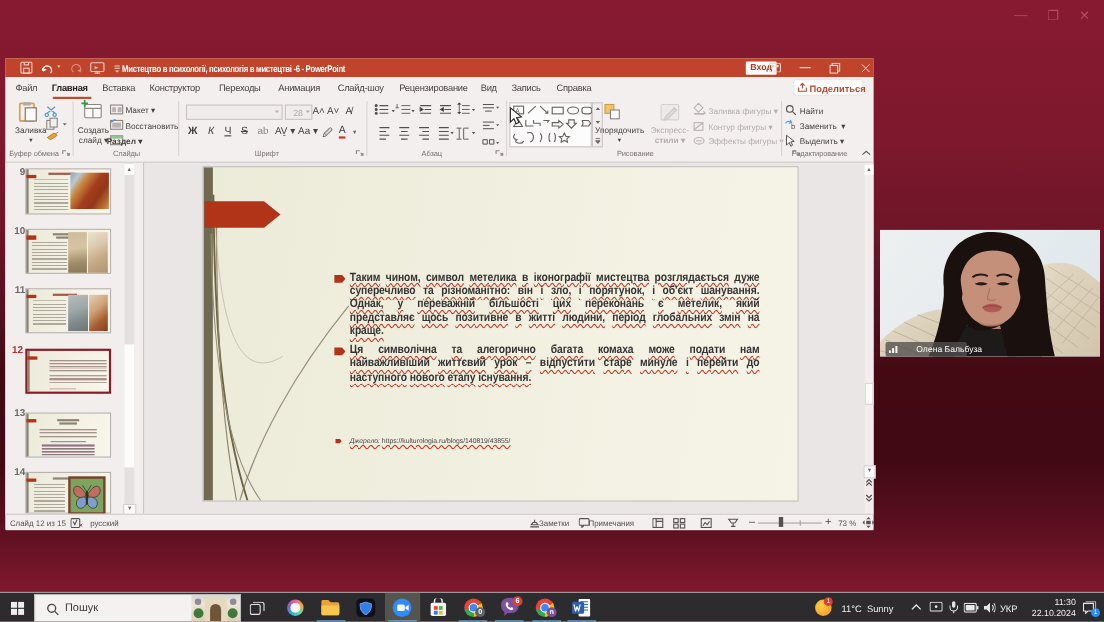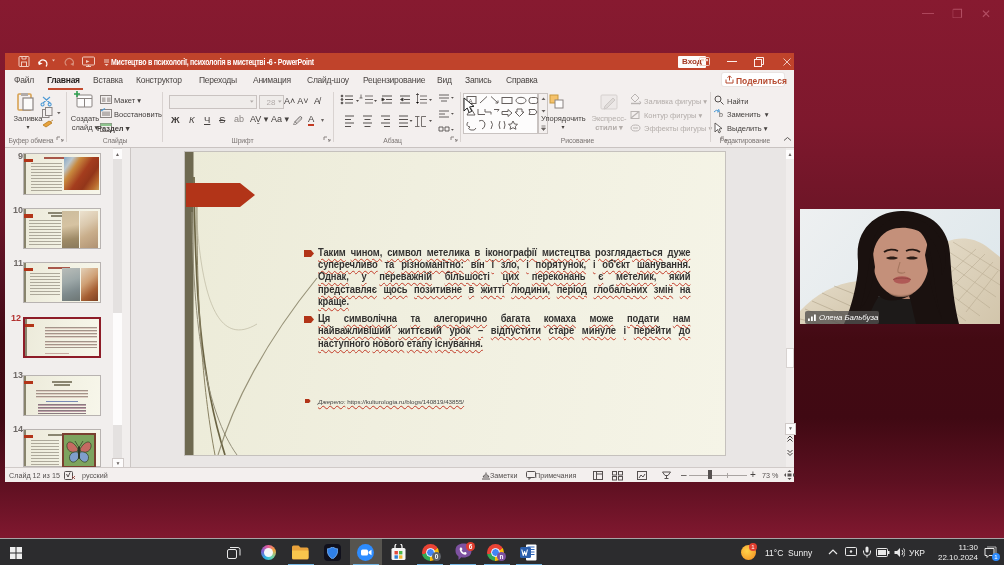--- a/index.html
+++ b/index.html
@@ -494,30 +494,45 @@
     <path d="M100 53 C99 58 97 61 98 63 C100 64.5 104 64.5 105 63" stroke="#a5765f" stroke-width="1.1" fill="none"></path>
     <ellipse cx="102" cy="71" rx="8.5" ry="3.8" fill="#b05a56"></ellipse>
     <path d="M93 70.5 C99 68.5 105 68.5 111 70.5" stroke="#8e4440" stroke-width="0.9" fill="none"></path>
   </svg>
   <div class="abs" style="left:5px;top:101.5px;width:74px;height:13px;background:rgba(82,80,78,0.78);border-radius:2px;">
     <svg class="abs" style="left:3px;top:3px" width="9" height="7" viewBox="0 0 9 7">
         <rect x="0" y="4.5" width="1.8" height="2.5" fill="#fff"></rect>
         <rect x="3" y="2.5" width="1.8" height="4.5" fill="#fff"></rect>
         <rect x="6" y="0.5" width="1.8" height="6.5" fill="#fff"></rect>
       </svg>
-    <div class="abs" style="left:14px;top:2.5px;font-size:7.8px;color:#fff;white-space:nowrap;font-style:italic;">Олена Бальбуза</div>
+    <div class="abs" style="left:28px;top:2.5px;font-size:7.8px;color:#fff;white-space:nowrap;">Олена Бальбуза</div>
   </div>
 </div>
 <div id="taskbar">
   <svg class="abs" style="left:10px;top:8px" width="12" height="12" viewBox="0 0 12 12">
       <rect x="0" y="0" width="5.5" height="5.5" fill="#eee"></rect>
       <rect x="6.5" y="0" width="5.5" height="5.5" fill="#eee"></rect>
       <rect x="0" y="6.5" width="5.5" height="5.5" fill="#eee"></rect>
       <rect x="6.5" y="6.5" width="5.5" height="5.5" fill="#eee"></rect>
     </svg>
+  <div class="abs" style="left:31px;top:1px;width:188px;height:26px;background:#f4f2f1;border:1px solid #bdbab8;box-sizing:border-box;">
+    <svg class="abs" style="left:10px;top:7px" width="12" height="12" viewBox="0 0 12 12">
+        <circle cx="5" cy="5" r="3.6" fill="none" stroke="#4a4644" stroke-width="1.2"></circle>
+        <path d="M7.8 7.8 L11 11" stroke="#4a4644" stroke-width="1.2"></path>
+      </svg>
+    <div class="abs" style="left:27px;top:6px;font-size:10px;color:#3c3836;">Пошук</div>
+    <div class="abs" style="left:142px;top:0;width:44px;height:24px;background:linear-gradient(to bottom,#d6d4da 0%,#eee6d4 30%,#ddd2b8 100%);overflow:hidden;">
+      <div class="abs" style="left:12px;top:2px;width:20px;height:22px;background:#e5d9bf;border-radius:3px 3px 0 0;"></div>
+      <div class="abs" style="left:17px;top:8px;width:10px;height:16px;background:#6e5638;border-radius:5px 5px 0 0;"></div>
+      <div class="abs" style="left:2px;top:12px;width:9px;height:9px;background:#3e7a3a;border-radius:50%;"></div>
+      <div class="abs" style="left:33px;top:12px;width:9px;height:9px;background:#3e7a3a;border-radius:50%;"></div>
+      <div class="abs" style="left:3px;top:3px;width:6px;height:6px;background:#8a8f9a;border-radius:50%;"></div>
+      <div class="abs" style="left:35px;top:3px;width:6px;height:6px;background:#8a8f9a;border-radius:50%;"></div>
+    </div>
+  </div>
   <svg class="abs" style="left:227px;top:8px" width="14" height="12" viewBox="0 0 14 12">
       <rect x="0.5" y="2.5" width="9" height="9" rx="1.5" fill="none" stroke="#e8e8e8"></rect>
       <path d="M3 0.5 h8 a2 2 0 0 1 2 2 v6" fill="none" stroke="#e8e8e8"></path>
     </svg>
 
   <div class="abs" style="left:261px;top:6px;width:15px;height:15px;border-radius:50%;background:conic-gradient(from 210deg,#2bb3e8,#7a5fd0,#e85d9a,#f2a33c,#6fd3a7,#2bb3e8);">
       <div class="abs" style="left:3px;top:3px;width:9px;height:9px;border-radius:50%;background:#f5f8fa;"></div>
     </div>
 
   <svg class="abs" style="left:292px;top:6px" width="17" height="15" viewBox="0 0 17 15">

